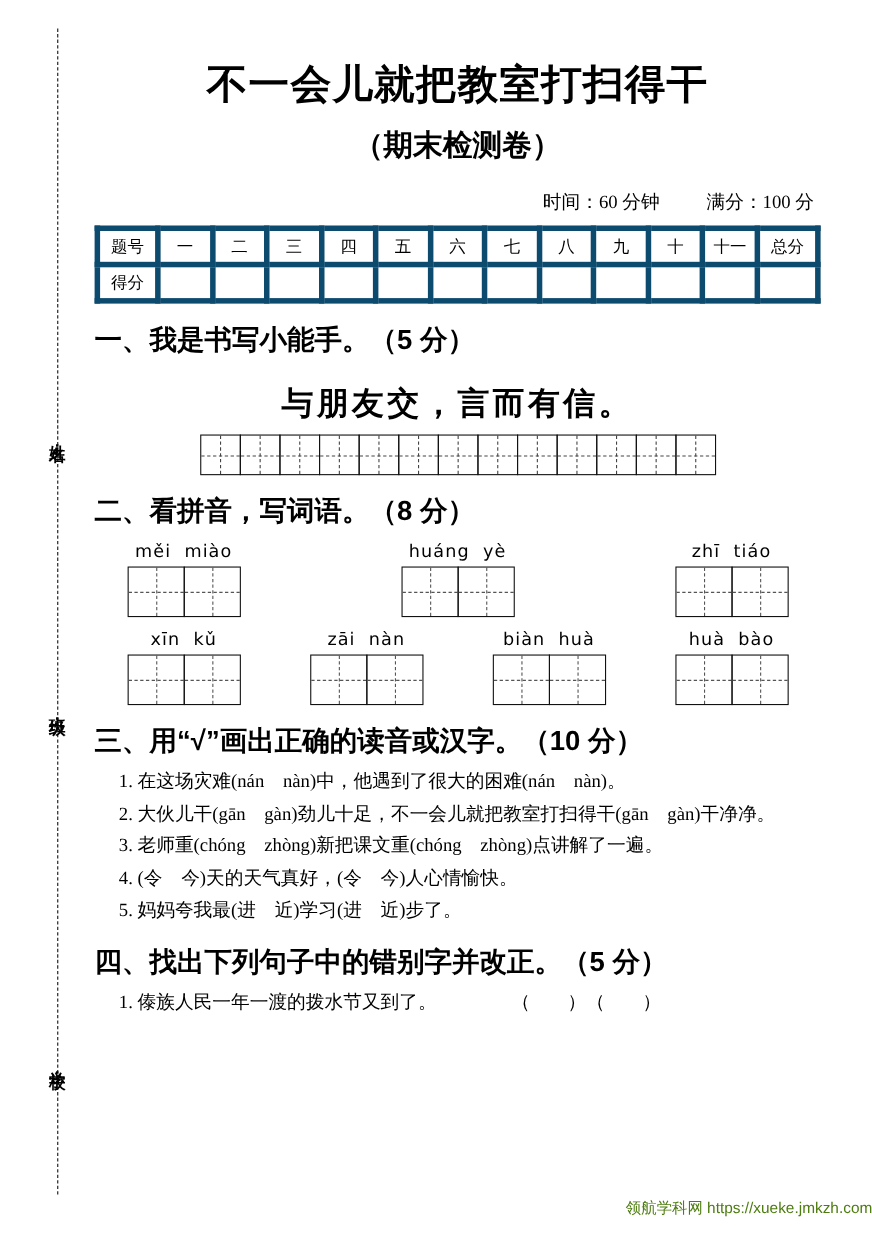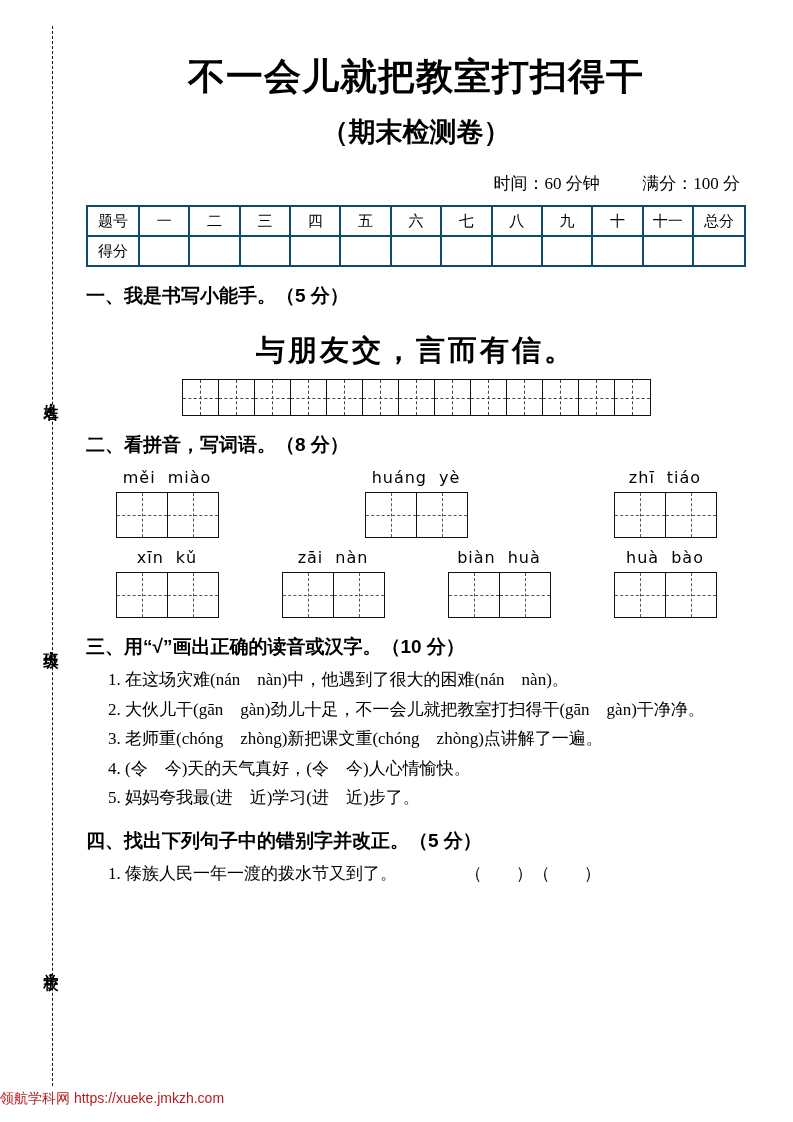--- a/index.html
+++ b/index.html
@@ -66,33 +66,33 @@
   .meta span.gap{display:inline-block;width:34px;}
 
   
   table.score{
     margin-top:10px;
     border-collapse:collapse;
     width:100%;
     table-layout:fixed;
   }
   table.score td{
-    border:2px solid #0c4a6e;
+    border:5px solid #0c4a6e;
     height:26px;
     text-align:center;
     font-size:15px;
     font-family:"Liberation Serif", serif;
   }
   table.score td.head{width:48px;}
   table.score td.total{width:48px;margin-left:43px;}
 
   h2.sec{
     font-family:"Liberation Sans", sans-serif;
     font-weight:bold;
-    font-size:19px;
+    font-size:25px;
     margin:16px 0 4px 0;
   }
   .sentence{
     text-align:center;
     font-family:Liberation Sans, sans-serif;
     font-weight:bold;
     font-size:29px;
     margin:22px 0 8px 0;
     letter-spacing:3px;
   }
@@ -158,23 +158,23 @@
     line-height:1.62;
     margin:2px 0;
     padding-left:22px;
     text-indent:0;
     position:relative;
   }
 
   .footer{
     position:absolute;
     left:0;right:0;bottom:14px;
-    text-align:left;
+    text-align:right;
     font-size:14px;
-    color:#b91c1c;
+    color:#4d7c0f;
     font-family:"Liberation Sans", sans-serif;
   }
 </style>
 </head>
 <body>
 
 <div class="page">
 
   <div class="binding-line"></div>
   <div class="side-label" id="side-name">姓名：</div>

